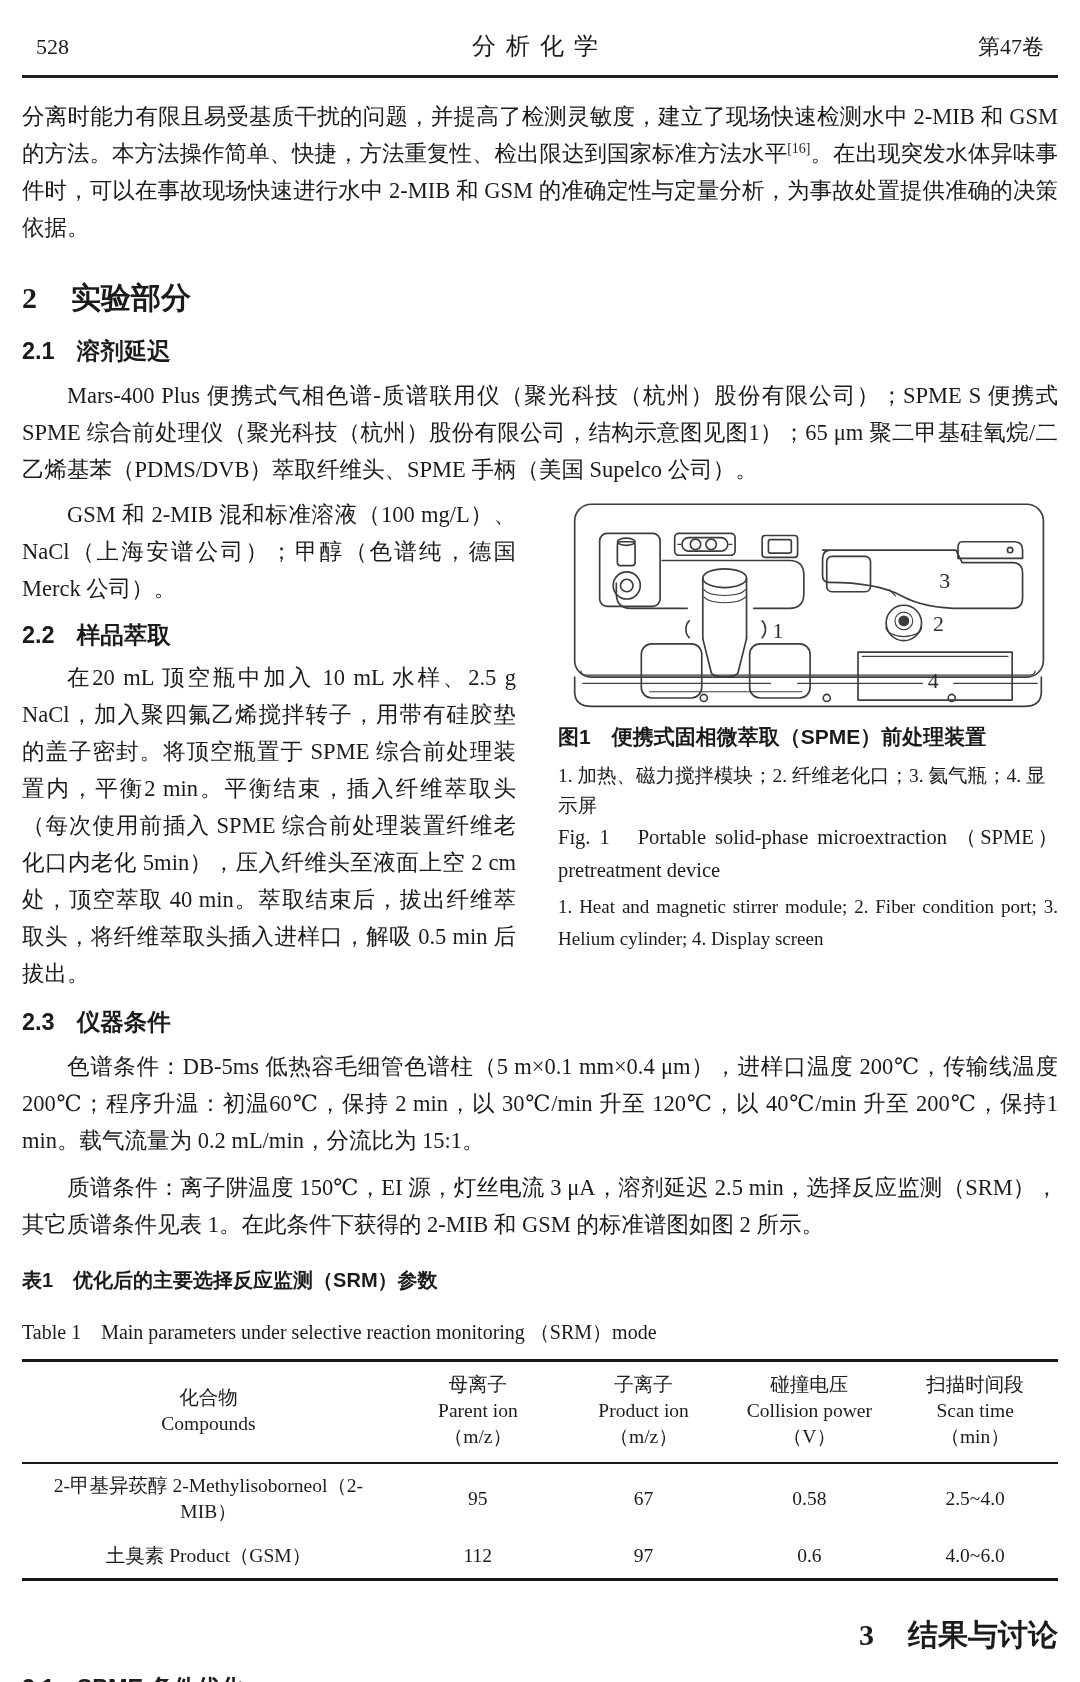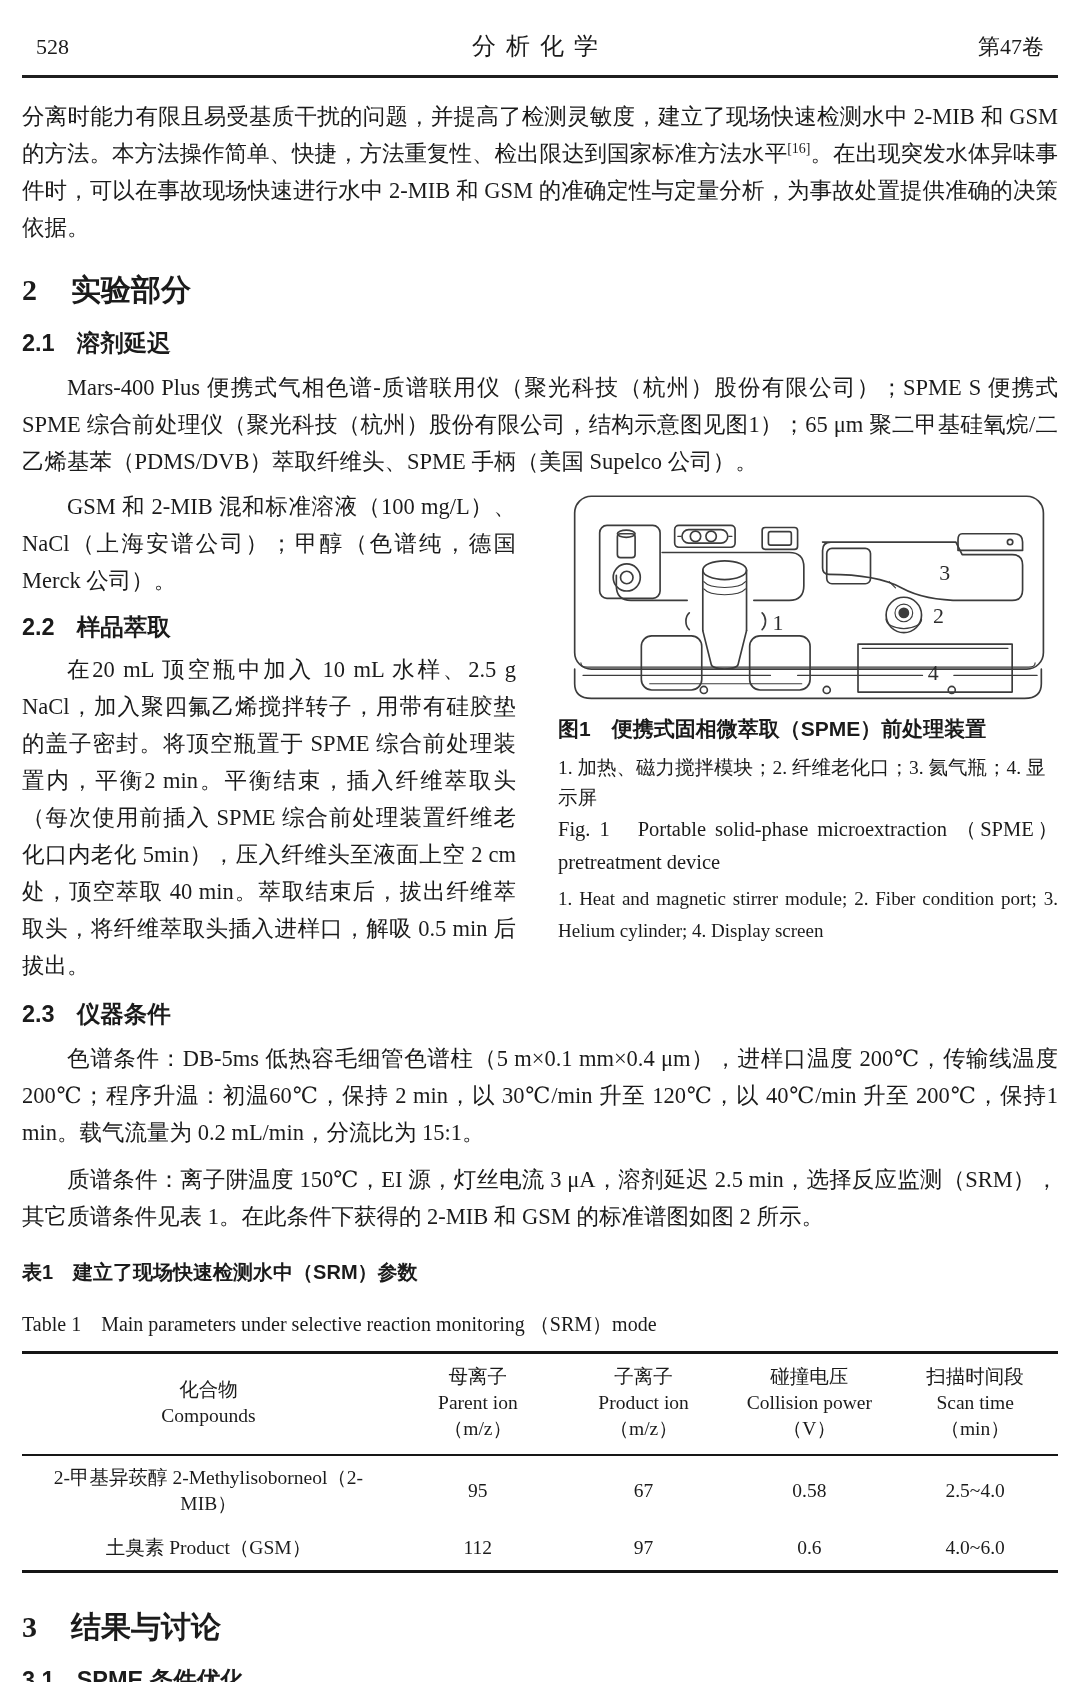--- a/index.html
+++ b/index.html
@@ -27,21 +27,21 @@
     font-size:22.5px; line-height:37px;
     text-align:justify; text-justify:inter-ideograph;
   }
   .indent { text-indent:2em; }
   sup.ref { font-size:14px; vertical-align:super; line-height:0; }
 
   
   .h-sec {
     font-family:"Liberation Sans","DejaVu Sans",sans-serif;
     font-weight:bold; font-size:30px;
-    margin:24px 0 16px 0;
+    margin:32px 0 16px 0;
   }
   .h-sec .no { margin-right:34px; font-family:"Liberation Serif","DejaVu Serif",serif; }
   .h-sub {
     font-family:"Liberation Sans","DejaVu Sans",sans-serif;
     font-weight:bold; font-size:23.5px;
     margin:14px 0 10px 0;
   }
   .h-sub .no { margin-right:22px; font-family:Liberation Sans, sans-serif;margin-top:12px; }
 
   .intro { margin-top:20px; }
@@ -71,21 +71,21 @@
     border-collapse:collapse;
     border-top:3px solid #161616;
     border-bottom:3px solid #161616;
     font-size:19.5px;
   }
   table.srm thead tr { border-bottom:2px solid #161616; }
   table.srm th { font-weight:normal; padding:10px 4px 12px 4px; text-align:center; line-height:26px; vertical-align:middle; }
   table.srm td { padding:9px 4px; text-align:center; line-height:26px; }
   .unit-italic { }
 
-  .sec3-block { margin-top:34px; }
+  .sec3-block { margin-top:34px;text-align:right; }
 </style>
 </head>
 <body>
 
 <div class="page">
 
   <div class="running-head">
     <span class="rh-left">528</span>
     <span class="rh-center">分析化学</span>
     <span class="rh-right">第47卷</span>
@@ -179,21 +179,21 @@
       </div>
     </div>
   </div>
 
   <div class="h-sub">
     <span class="no">2.3</span><span>仪器条件</span>
   </div>
   <p class="para indent">色谱条件：DB-5ms 低热容毛细管色谱柱（5 m×0.1 mm×0.4 μm），进样口温度 200℃，传输线温度 200℃；程序升温：初温60℃，保持 2 min，以 30℃/min 升至 120℃，以 40℃/min 升至 200℃，保持1 min。载气流量为 0.2 mL/min，分流比为 15:1。</p>
   <p class="para indent" style="margin-top:10px;">质谱条件：离子阱温度 150℃，EI 源，灯丝电流 3 μA，溶剂延迟 2.5 min，选择反应监测（SRM），其它质谱条件见表 1。在此条件下获得的 2-MIB 和 GSM 的标准谱图如图 2 所示。</p>
 
-  <div class="tbl-cap zh">表1　建立了现场快速检测水中（SRM）参数</div>
+  <div class="tbl-cap zh">表1　优化后的主要选择反应监测（SRM）参数</div>
   <div class="tbl-cap">Table 1　Main parameters under selective reaction monitoring （SRM）mode</div>
 
   <table class="srm">
     <thead>
       <tr>
         <th style="width:36%">
           <div>化合物</div>
           <div>Compounds</div>
         </th>
         <th style="width:16%">

